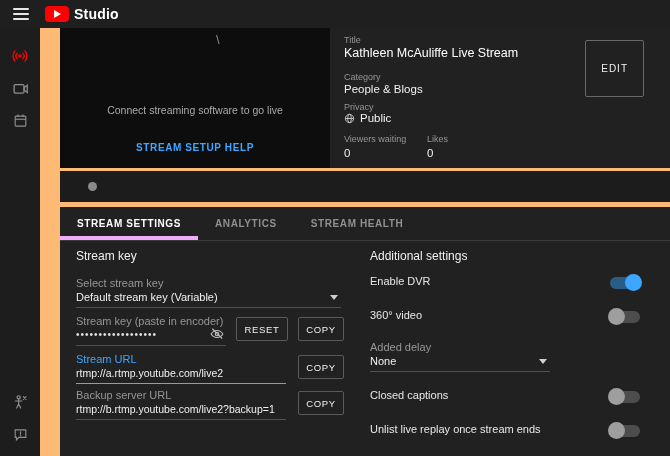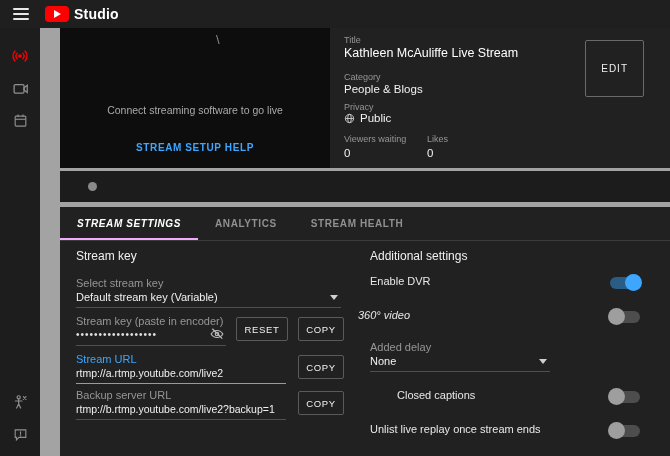--- a/index.html
+++ b/index.html
@@ -1,16 +1,16 @@
 <!DOCTYPE html>
 <html><head>
 <meta charset="utf-8">
 <style>
   html,body{margin:0;padding:0;background:#000;}
-  .app{position:relative;width:670px;height:456px;background:#a3a3a3;overflow:hidden;
+  .app{position:relative;width:670px;height:456px;background:#fdba74;overflow:hidden;
        font-family:"Liberation Sans","DejaVu Sans",sans-serif;color:#e8e8e8;}
 
   
   .topbar{position:absolute;top:0;left:0;width:670px;height:28px;background:#1f1f1f;
           display:flex;align-items:center;z-index:5;}
   .hamburger{margin-left:13px;width:16px;cursor:pointer;}
   .hamburger span{display:block;height:2px;background:#e8e8e8;margin:3px 0;border-radius:1px;}
   .yt-logo{margin-left:16px;width:24px;height:16px;background:#f00;border-radius:4px;
            display:flex;align-items:center;justify-content:center;}
   .yt-logo::after{content:"";border-left:7px solid #fff;border-top:4px solid transparent;
@@ -52,21 +52,21 @@
   .status{position:absolute;left:60px;top:171px;width:610px;height:31px;background:#1c1c1c;
           display:flex;align-items:center;}
   .status-dot{width:9px;height:9px;border-radius:50%;background:#8a8a8a;margin-left:28px;}
   .status-msg{margin-left:17px;font-size:11px;color:#e6e6e6;}
 
   
   .card{position:absolute;left:60px;top:207px;width:610px;height:249px;background:#212121;overflow:hidden;}
   .tabbar{display:flex;height:33px;border-bottom:1px solid #3c3c3c;}
   .tab{padding:0 17px;line-height:33px;font-size:10px;font-weight:bold;letter-spacing:.6px;
        color:#909090;cursor:pointer;}
-  .tab.active{color:#fff;border-bottom:2px solid #f0abfc;box-sizing:border-box;font-style:italic;}
+  .tab.active{color:#fff;border-bottom:4px solid #f0abfc;box-sizing:border-box;}
 
   .heading{position:absolute;font-size:12px;font-weight:500;color:#f1f1f1;}
   .field-label{position:absolute;font-size:11px;color:#969696;}
   .field-label.blue{color:#3ea6ff;}
   .field{position:absolute;border-bottom:1px solid #4f4f4f;height:20px;font-size:11px;color:#f1f1f1;
          cursor:pointer;}
   .field .caret{position:absolute;right:3px;top:8px;width:0;height:0;border-left:4px solid transparent;
                 border-right:4px solid transparent;border-top:5px solid #cfcfcf;}
   .dots{font-size:10px;letter-spacing:1px;color:#e0e0e0;position:absolute;left:0;top:4px;}
   .eye-btn{position:absolute;right:2px;top:2px;cursor:pointer;background:none;border:none;padding:0;}
@@ -217,32 +217,32 @@
     </div>
     <button class="mini-btn" style="left:238px;top:184px;width:46px;">COPY</button>
 
     <div class="heading" style="left:310px;top:42px;">Additional settings</div>
 
     <div class="row-label" style="left:310px;top:68px;">Enable DVR</div>
     <div class="toggle on" style="left:550px;top:70px;">
         <div class="thumb"></div>
       </div>
 
-    <div class="row-label" style="left:298px;top:102px;font-style:italic;">360° video</div>
+    <div class="row-label" style="left:310px;top:102px;">360° video</div>
     <div class="toggle off" style="left:550px;top:104px;">
         <div class="thumb"></div>
       </div>
 
     <div class="field-label" style="left:310px;top:134px;">Added delay</div>
     <div class="field" style="left:310px;top:144px;width:180px;">
       <span style="position:absolute;left:0;top:4px;">None</span>
       <span class="caret"></span>
     </div>
 
-    <div class="row-label" style="left:310px;top:182px;margin-left:27px;">Closed captions</div>
+    <div class="row-label" style="left:310px;top:182px;">Closed captions</div>
     <div class="toggle off" style="left:550px;top:184px;">
         <div class="thumb"></div>
       </div>
 
     <div class="row-label" style="left:310px;top:216px;">Unlist live replay once stream ends</div>
     <div class="toggle off" style="left:550px;top:218px;">
         <div class="thumb"></div>
       </div>
   </div>
 

